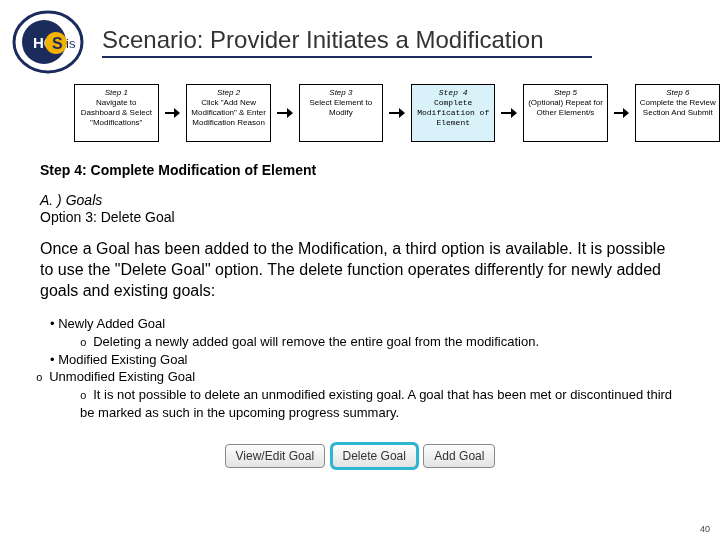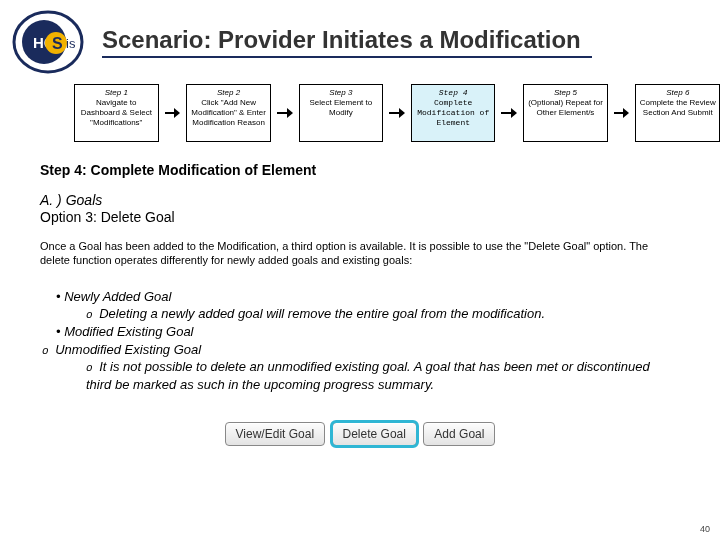--- a/index.html
+++ b/index.html
@@ -23,21 +23,21 @@
     position: relative;
     flex-shrink: 0;
   }
   .title-wrap {
     flex: 1;
     padding-left: 18px;
   }
   .title {
     font-size: 24px;
     color: #333;
-    font-weight: 700;
+    font-weight: 400;
     padding-bottom: 2px;
   }
   .title-underline {
     height: 2px;
     background: #1a2b5c;
     width: 490px;
   }
   .steps-row {
     display: flex;
     align-items: stretch;
@@ -97,30 +97,30 @@
   .subhead {
     font-size: 14px;
     font-style: italic;
     padding: 14px 0 0 40px;
   }
   .option {
     font-size: 14px;
     padding: 1px 0 0 40px;
   }
   .para {
-    font-size: 11px;
+    font-size: 16px;
     padding: 14px 40px 0 40px;
     line-height: 1.3;
   }
   .bullets {
     font-size: 13px;
     padding: 14px 40px 0 40px;
     line-height: 1.35;
   }
-  .bullets ul { margin: 6px; padding-left: 10px; list-style: none; font-style: italic; }
+  .bullets ul { margin: 0; padding-left: 10px; list-style: none; }
   .bullets li.b1::before { content: "• "; }
   .bullets li.b2 { padding-left: 30px; }
   .bullets li.b2::before { content: "o "; font-family: 'Courier New', monospace; font-size: 11px; }
   .bullets li.b0 { margin-left: -14px; }
   .bullets li.b0::before { content: "o "; font-family: 'Courier New', monospace; font-size: 11px; }
   .buttons-img {
     text-align: center;
     padding-top: 22px;
   }
   .btn {

